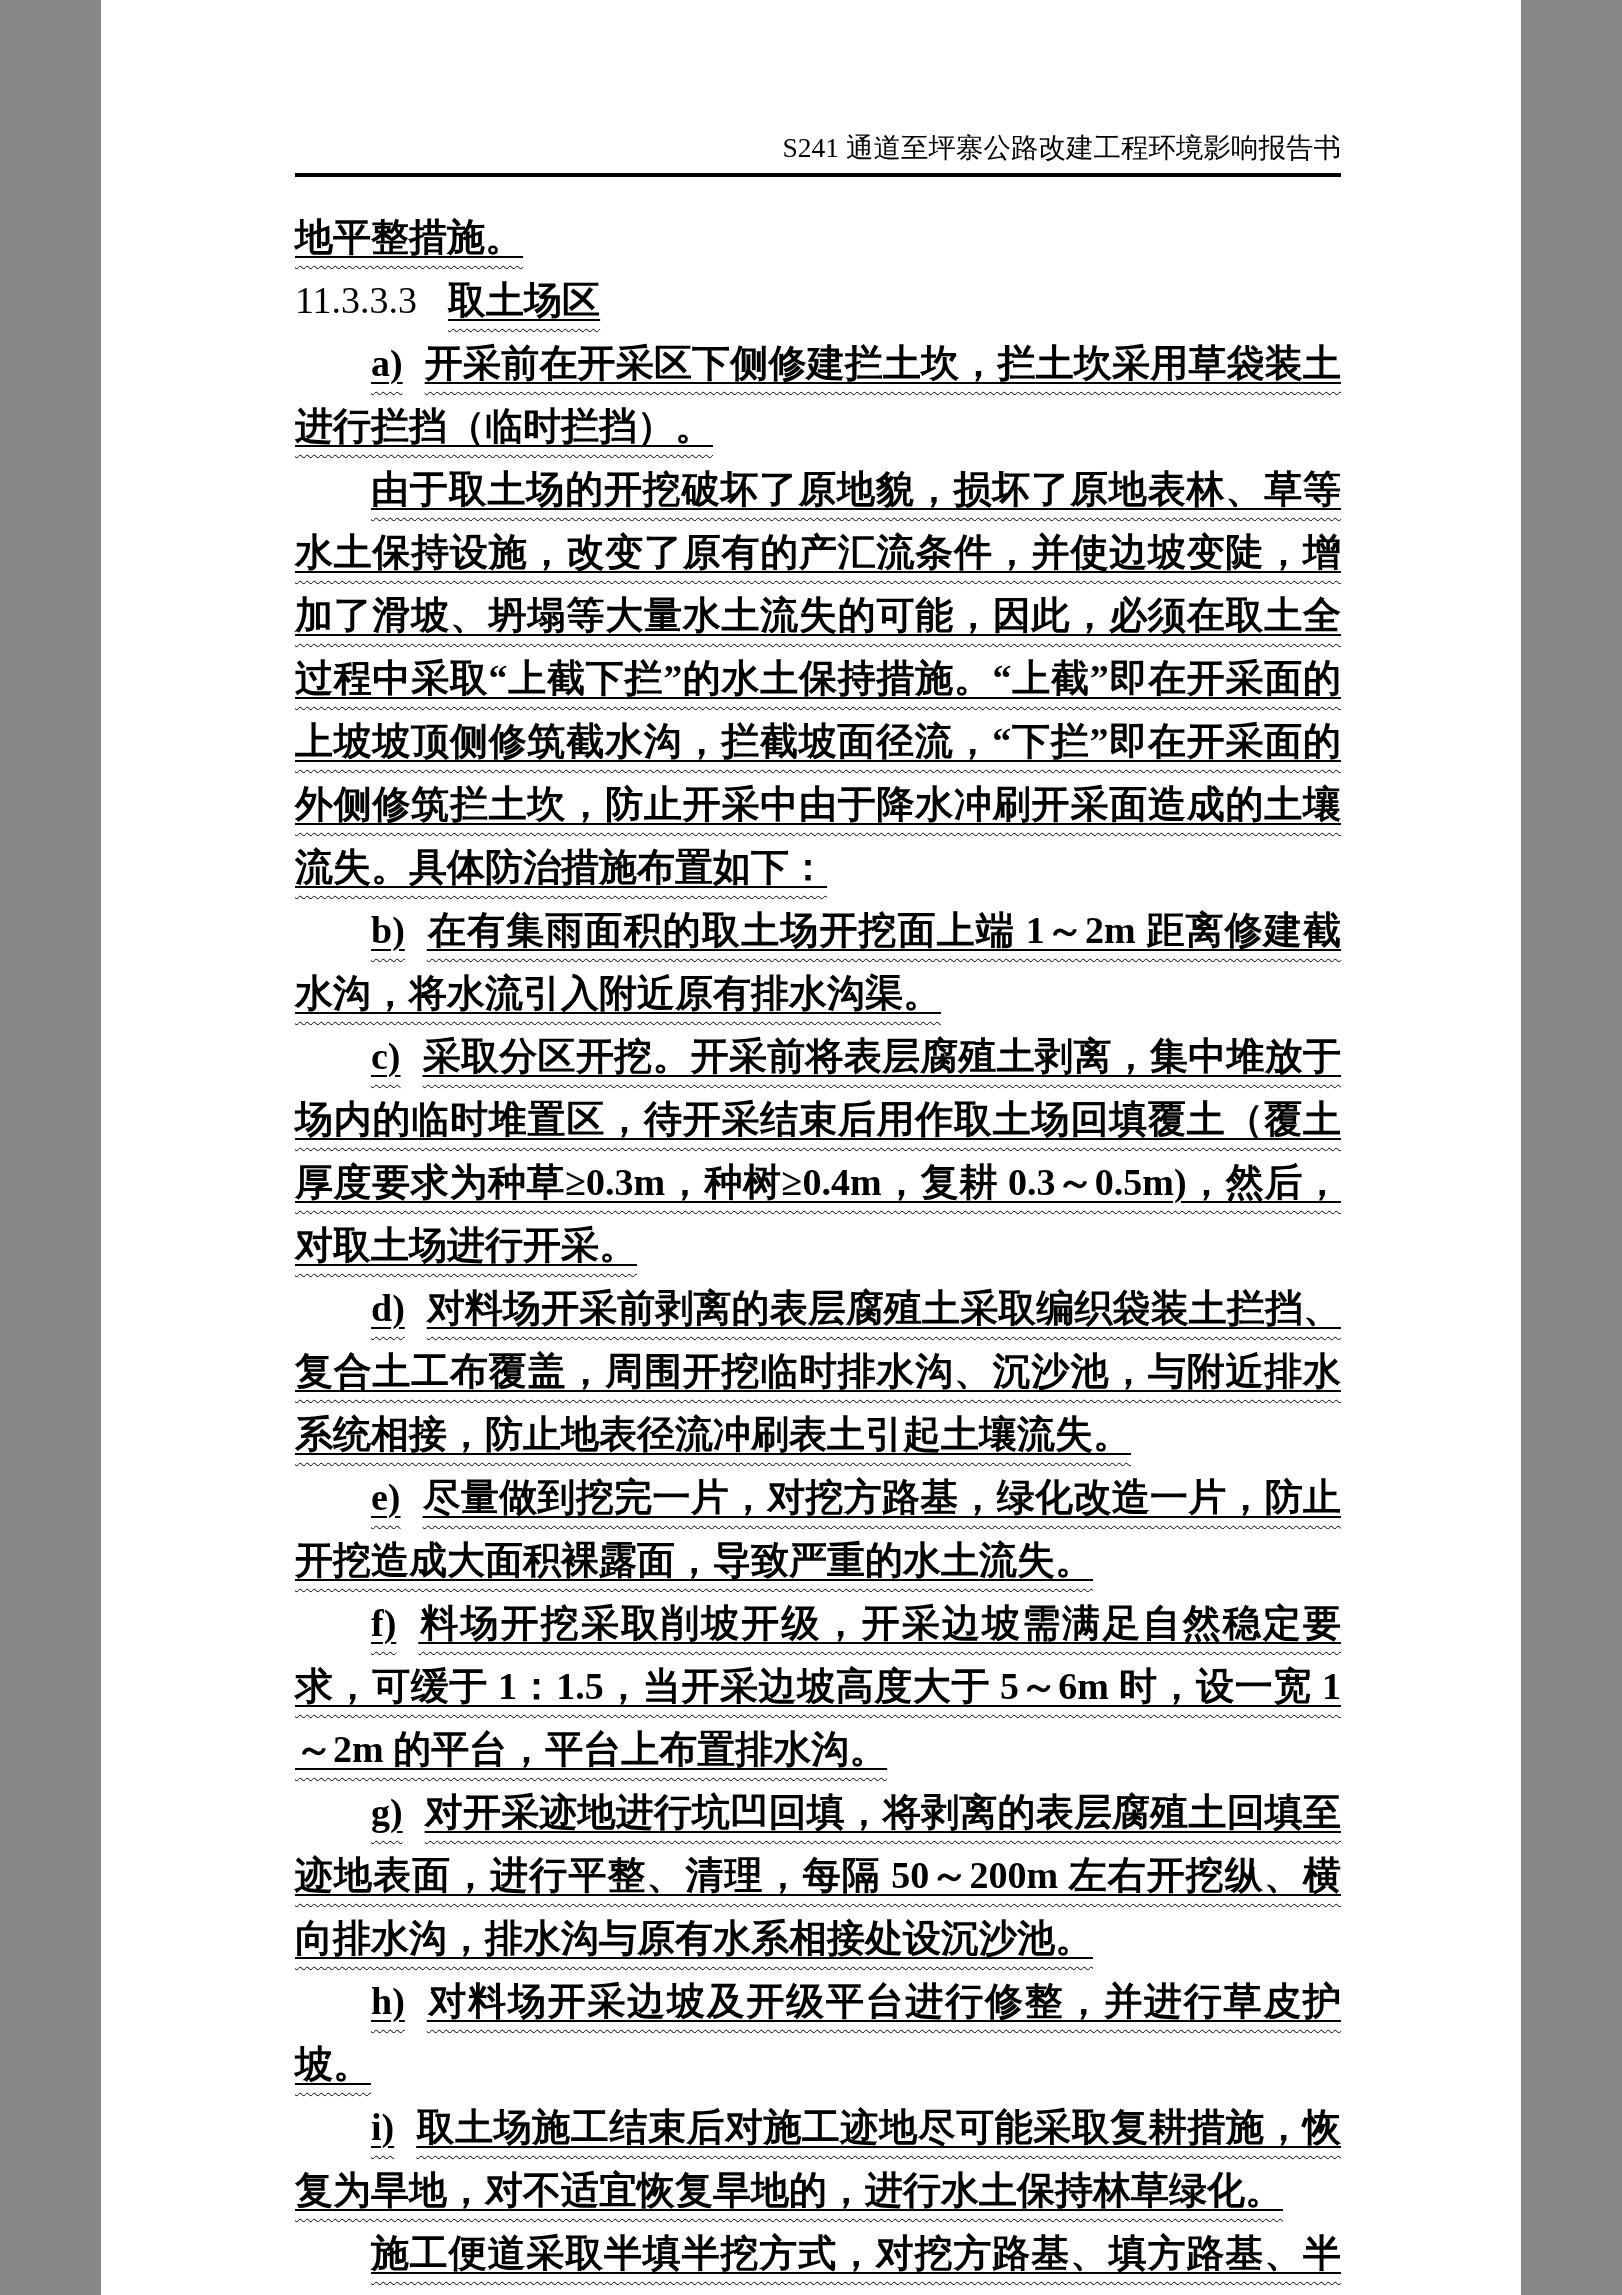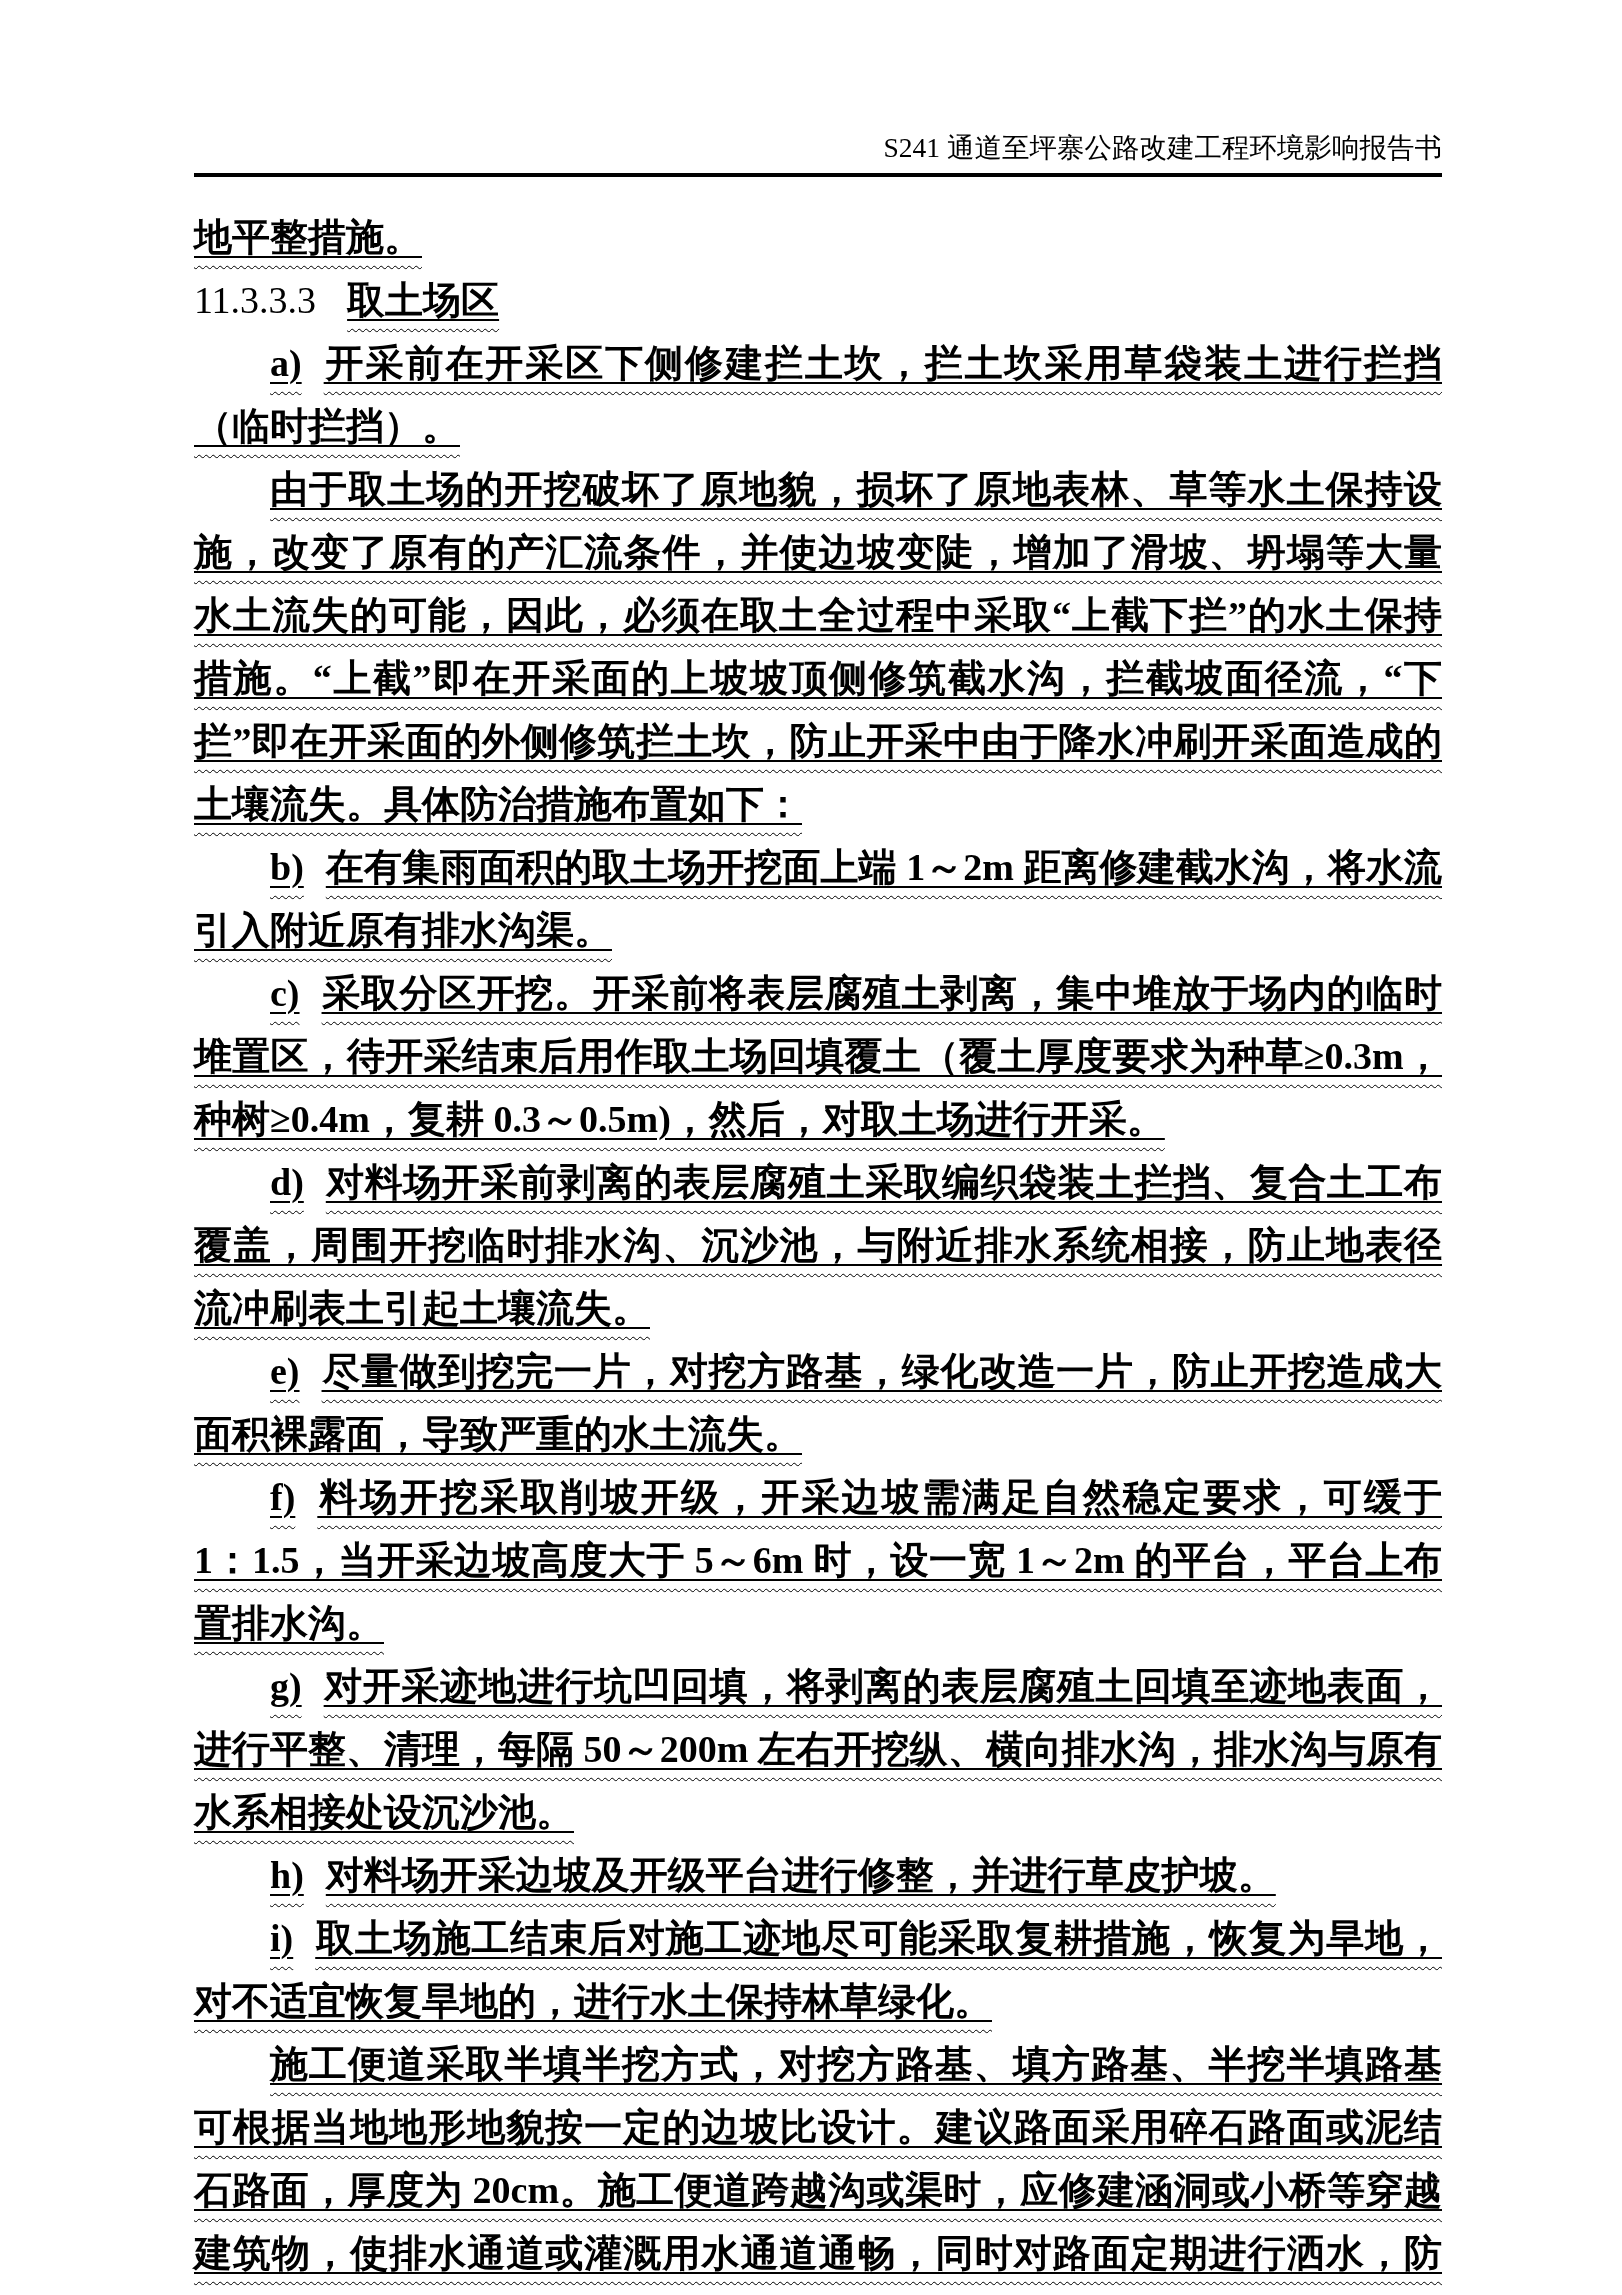--- a/index.html
+++ b/index.html
@@ -1,18 +1,18 @@
 <!DOCTYPE html>
 <html lang="zh" style="font-size:10.5px"><head>
 <meta charset="utf-8">
 <style>
   html,body{margin:0;padding:0;background:#888;}
   .page{
     position:relative;
-    width:1622px;
+    width:1420px;
     height:2295px;
     margin:0 auto;
     background:#ffffff;
     font-family:"Liberation Serif","DejaVu Serif",serif;
     color:#000;
     overflow:hidden;
   }
   
   .header{
     margin:0 180px 0 194px;

